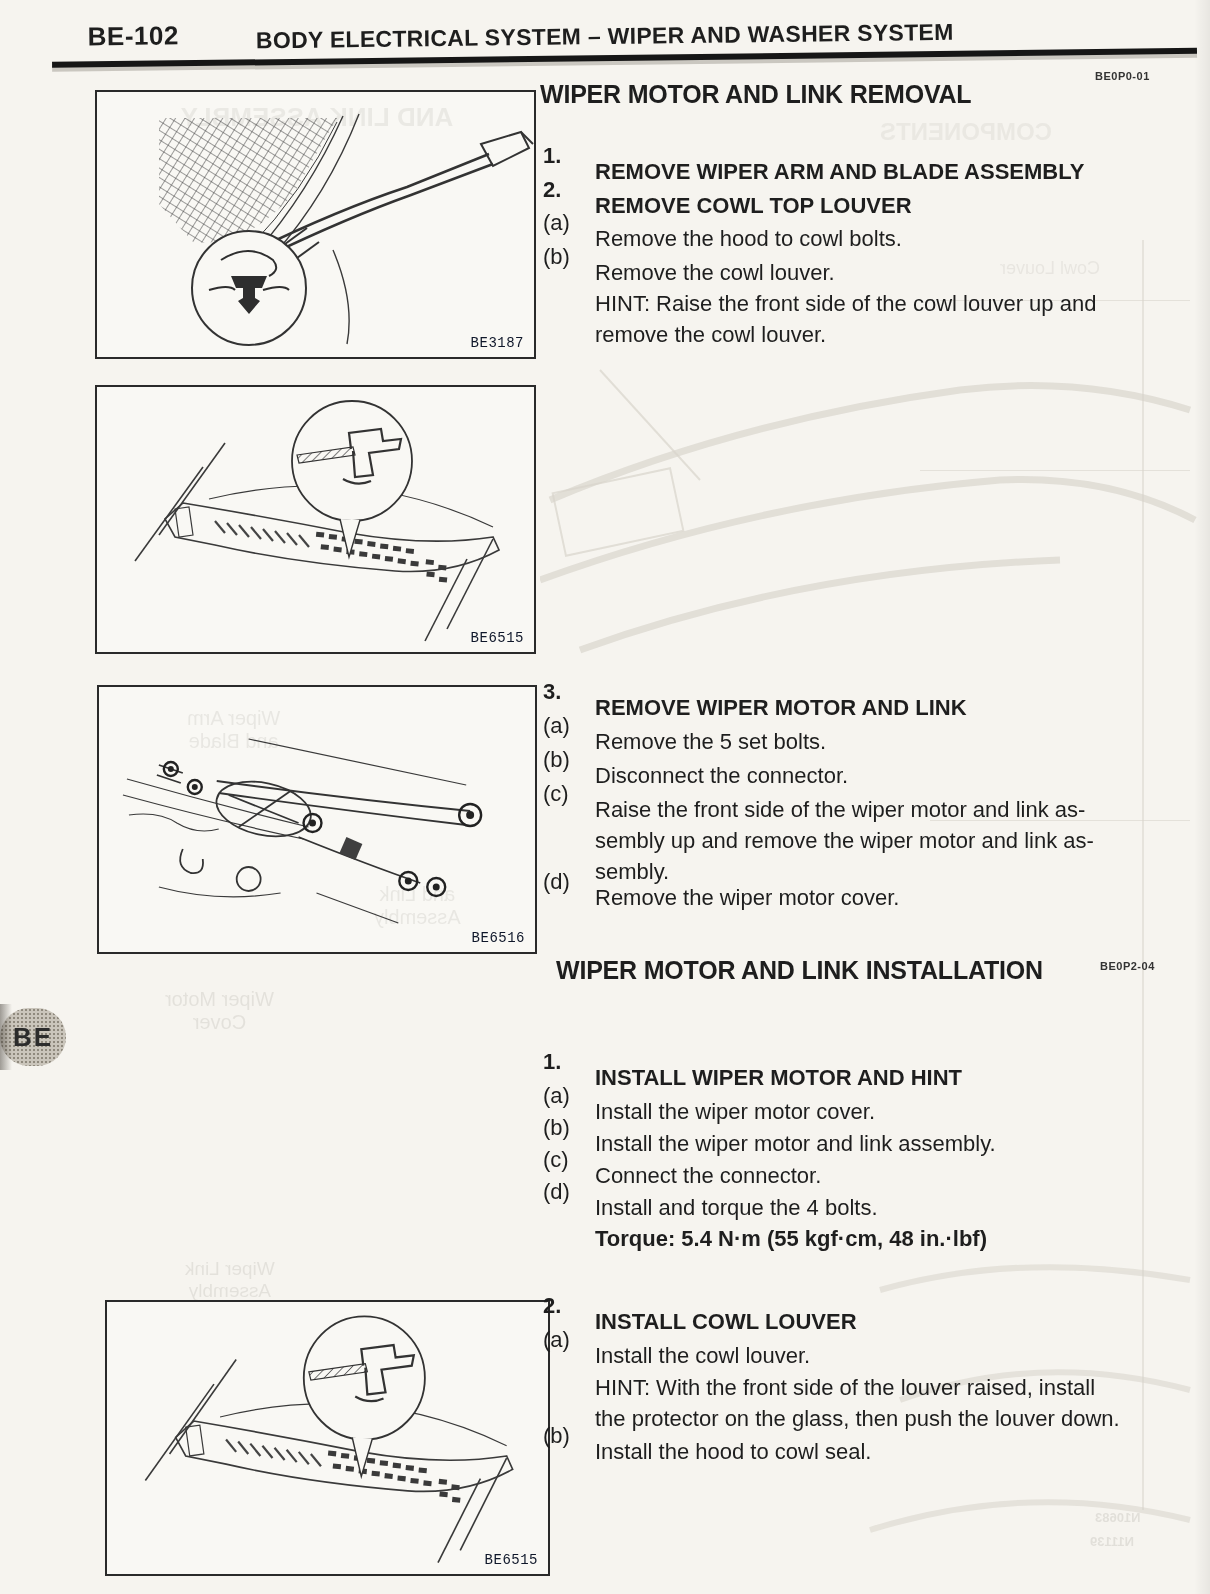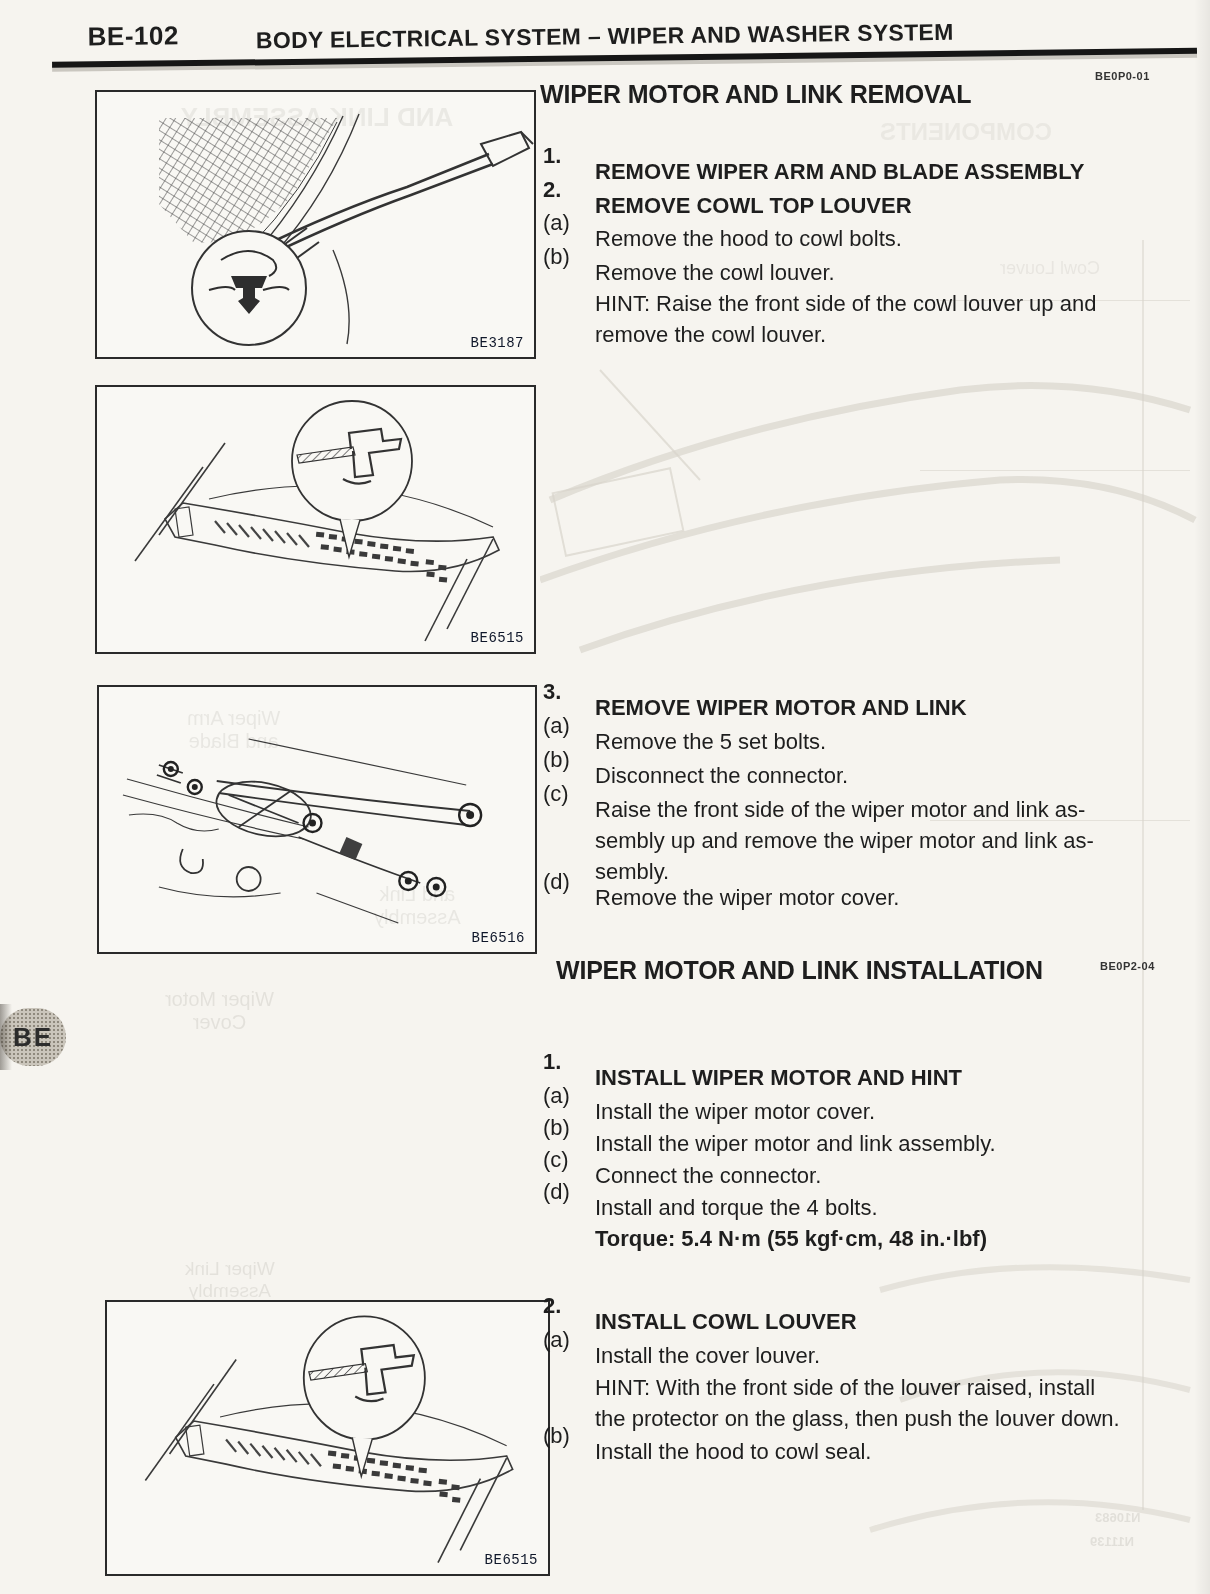--- a/index.html
+++ b/index.html
@@ -373,21 +373,21 @@
     <span class="lbl"></span>
     <span class="txt">Torque: 5.4 N·m (55 kgf·cm, 48 in.·lbf)</span>
   </div>
 
   <div class="row bold" style="top:1290px">
     <span class="lbl">2.</span>
     <span class="txt">INSTALL COWL LOUVER</span>
   </div>
   <div class="row" style="top:1324px">
     <span class="lbl">(a)</span>
-    <span class="txt">Install the cover louver.</span>
+    <span class="txt">Install the cowl louver.</span>
   </div>
   <div class="row nolbl" style="top:1356px">
     <span class="lbl"></span>
     <span class="txt">HINT: With the front side of the louver raised, install
 the protector on the glass, then push the louver down.</span>
   </div>
   <div class="row" style="top:1420px">
     <span class="lbl">(b)</span>
     <span class="txt">Install the hood to cowl seal.</span>
   </div>

